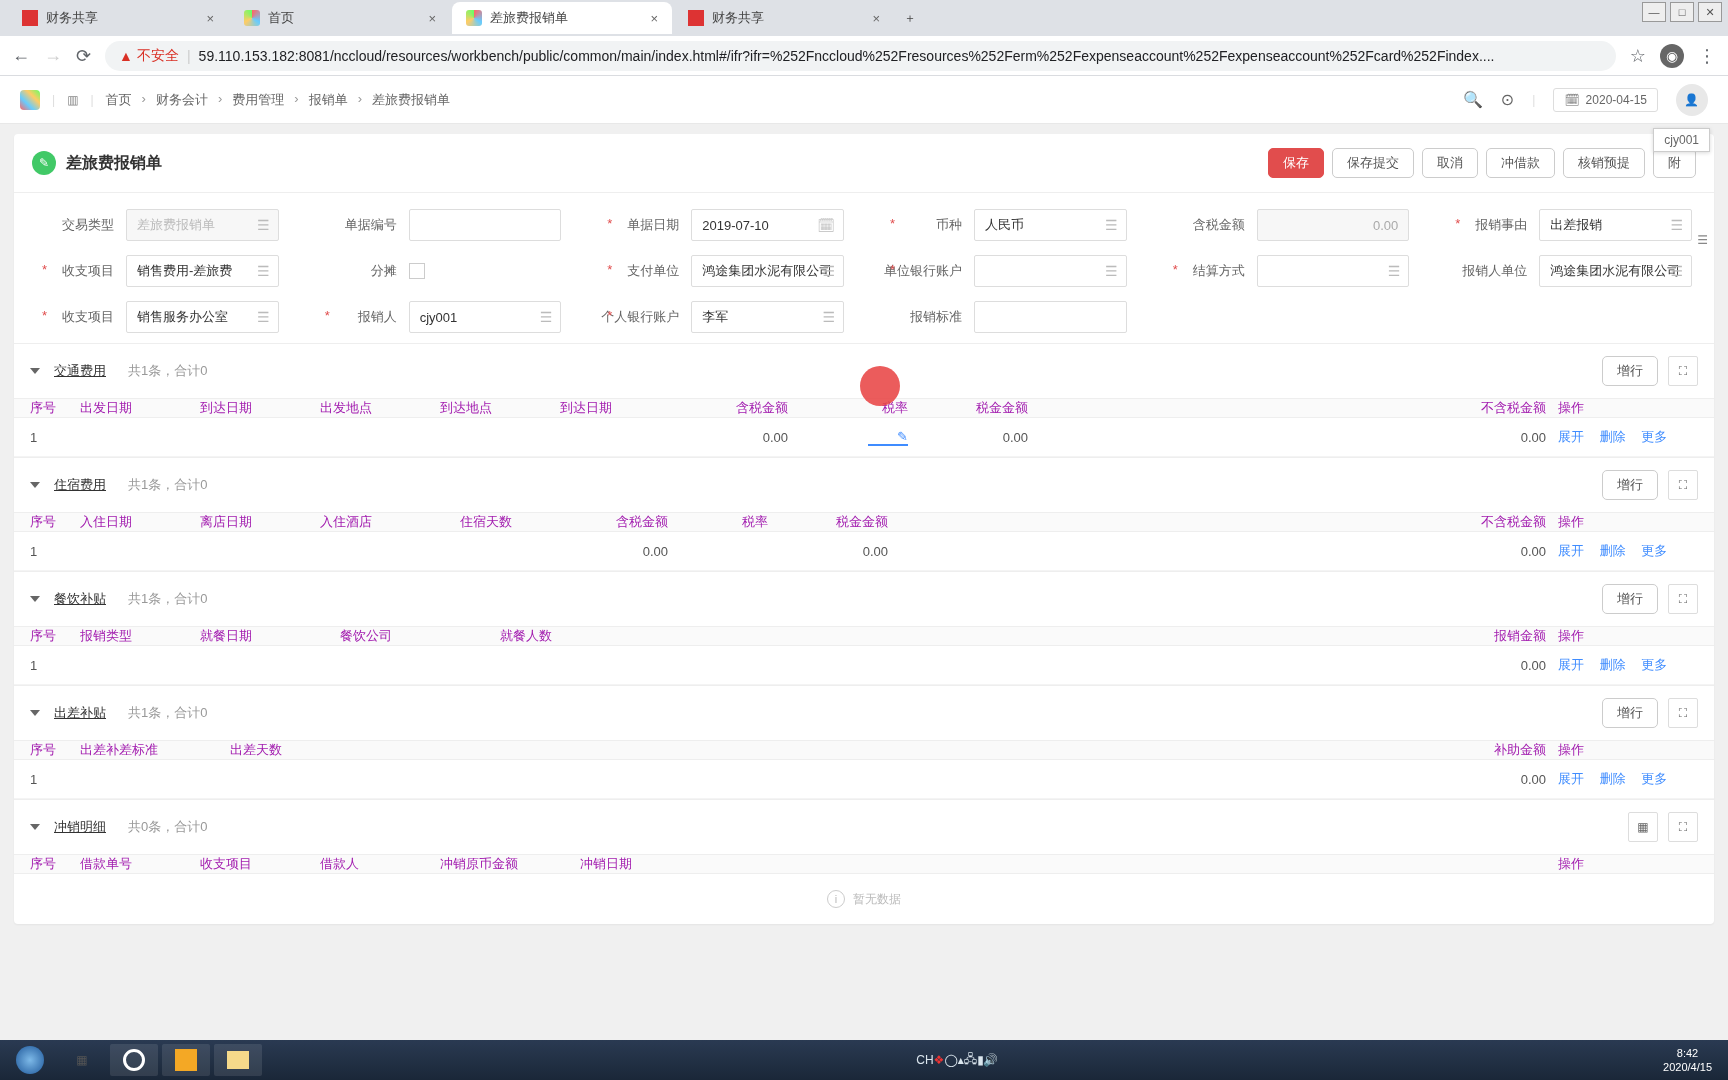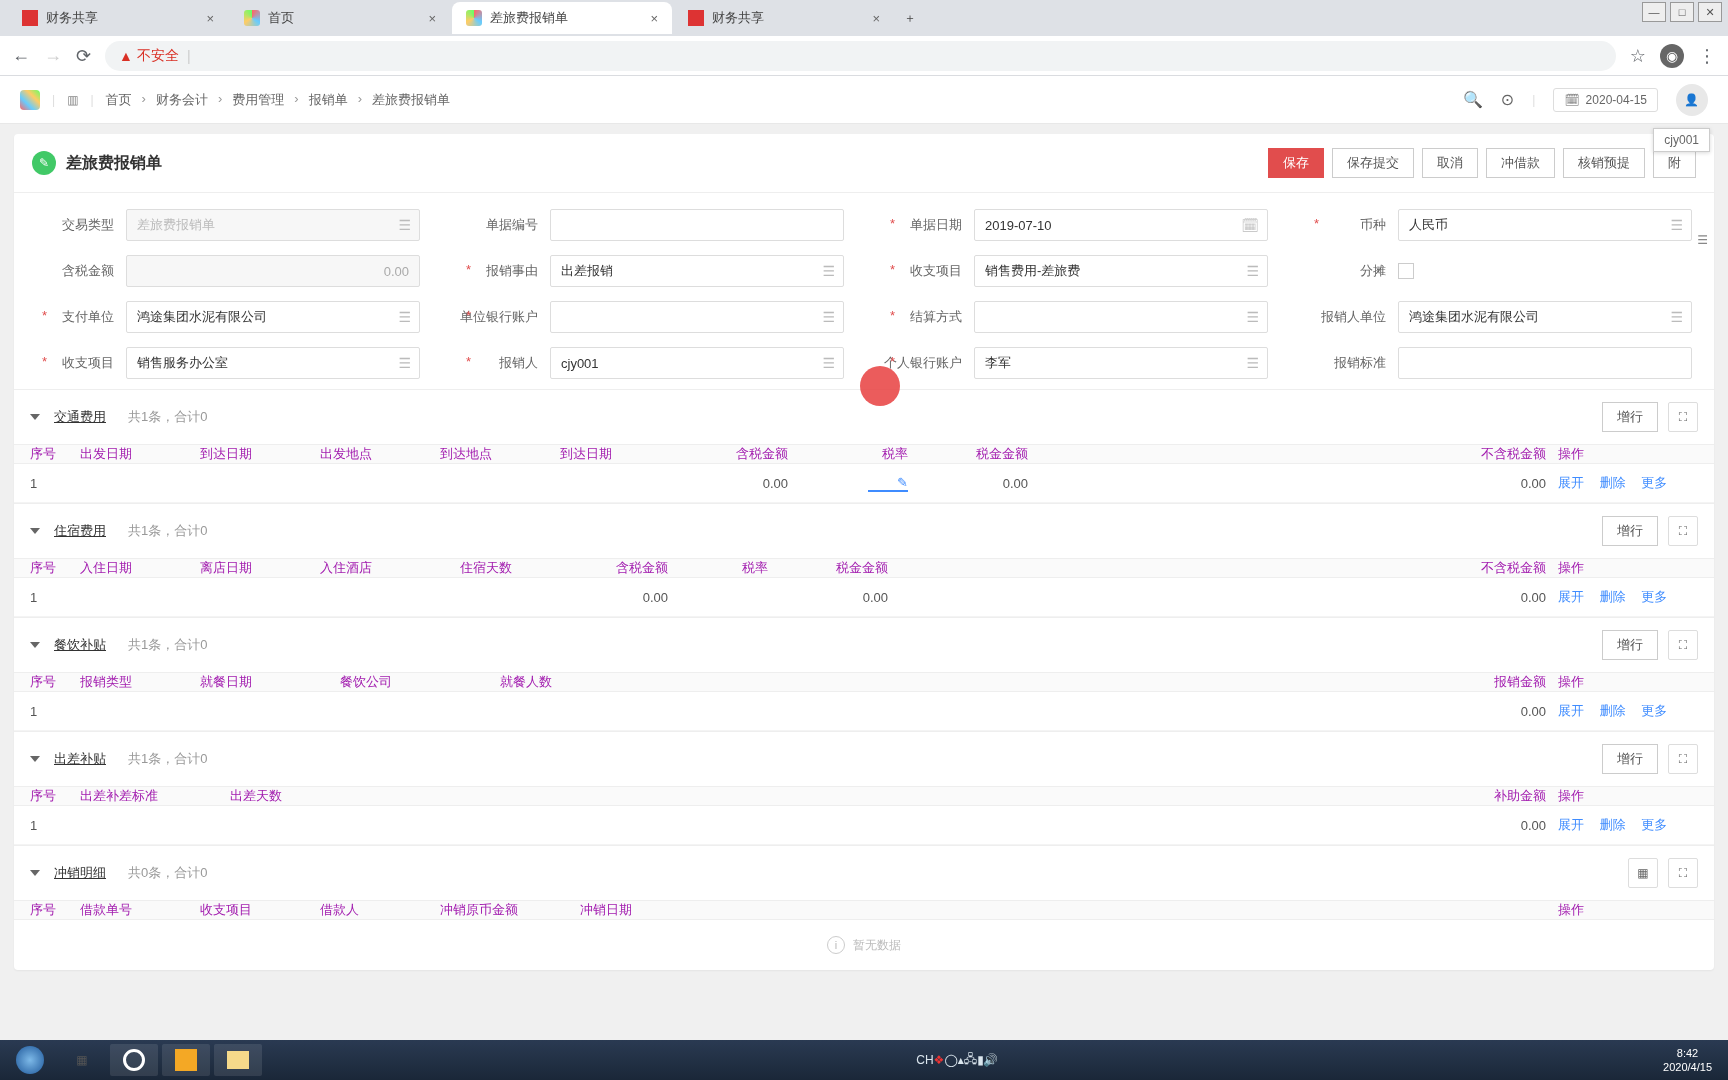--- a/index.html
+++ b/index.html
@@ -31,25 +31,25 @@
 .avatar{width:32px;height:32px;border-radius:50%;background:#e8e8e8;display:flex;align-items:center;justify-content:center;}
 .tooltip{position:absolute;right:18px;top:128px;background:#fff;border:1px solid #ccc;padding:4px 10px;font-size:12px;color:#666;box-shadow:0 1px 4px rgba(0,0,0,.15);}
 
 
 .page{padding:10px 14px;height:calc(1080px - 36px - 40px - 48px - 40px);overflow:auto;}
 .card{background:#fff;border-radius:4px;box-shadow:0 1px 2px rgba(0,0,0,.05);}
 .page-header{display:flex;align-items:center;padding:14px 18px;border-bottom:1px solid #eee;}
 .page-header .pic{width:24px;height:24px;border-radius:50%;background:#41c967;display:flex;align-items:center;justify-content:center;color:#fff;font-size:12px;margin-right:10px;}
 .page-header h1{font-size:16px;color:#333;font-weight:600;}
 .hdr-actions{margin-left:auto;display:flex;gap:8px;}
-.btn{height:30px;padding:0 14px;border:1px solid #ccc;background:#fff;border-radius:0;font-size:13px;color:#555;cursor:pointer;display:inline-flex;align-items:center;}
+.btn{height:30px;padding:0 14px;border:1px solid #ccc;background:#fff;border-radius:5px;font-size:13px;color:#555;cursor:pointer;display:inline-flex;align-items:center;}
 .btn.primary{background:#e14d4d;color:#fff;border-color:#e14d4d;}
 
 
-.form-area{padding:16px 22px 10px;display:grid;grid-template-columns:repeat(4,1fr);gap:14px 40px;position:relative;}
+.form-area{padding:16px 22px 10px;display:grid;grid-template-columns:repeat(6,1fr);gap:14px 40px;position:relative;}
 .form-item{display:flex;align-items:center;}
 .form-item label{width:90px;text-align:right;font-size:13px;color:#666;padding-right:12px;position:relative;}
 .form-item label.req::before{content:"*";color:#e14d4d;position:absolute;left:6px;}
 .form-item .control{flex:1;height:32px;border:1px solid #ddd;border-radius:2px;display:flex;align-items:center;padding:0 10px;font-size:13px;color:#333;background:#fff;position:relative;}
 .form-item .control.ro{background:#f7f7f7;color:#aaa;}
 .form-item .control .placeholder{color:#bbb;}
 .form-item .control .suffix{position:absolute;right:8px;color:#bbb;font-size:14px;}
 .form-item .amount{justify-content:flex-end;color:#aaa;}
 .checkbox{width:16px;height:16px;border:1px solid #ccc;}
 .expand-icn{position:absolute;right:6px;top:40px;color:#888;}
@@ -115,20 +115,21 @@
     </div>
     <div class="newtab">＋</div>
   </div>
   <div class="addr-bar">
     <span class="nav-icn">←</span>
     <span class="nav-icn" style="color:#ccc">→</span>
     <span class="nav-icn">⟳</span>
     <div class="addr-input">
       <span class="insecure">▲ <span>不安全</span></span>
       <span style="color:#ccc">|</span>
+      <span style="white-space:nowrap;overflow:hidden;">59.110.153.182:8081/nccloud/resources/workbench/public/common/main/index.html#/ifr?ifr=%252Fnccloud%252Fresources%252Ferm%252Fexpenseaccount%252Fexpenseaccount%252Fcard%252Findex....</span>
     </div>
     <span class="nav-icn">☆</span>
     <span class="nav-icn" style="width:24px;height:24px;border-radius:50%;background:#666;color:#fff;display:flex;align-items:center;justify-content:center;font-size:14px">◉</span>
     <span class="nav-icn">⋮</span>
   </div>
 </div>
 
 <div class="app-bar">
   <div class="app-logo"></div>
   <span class="app-sep">|</span>

